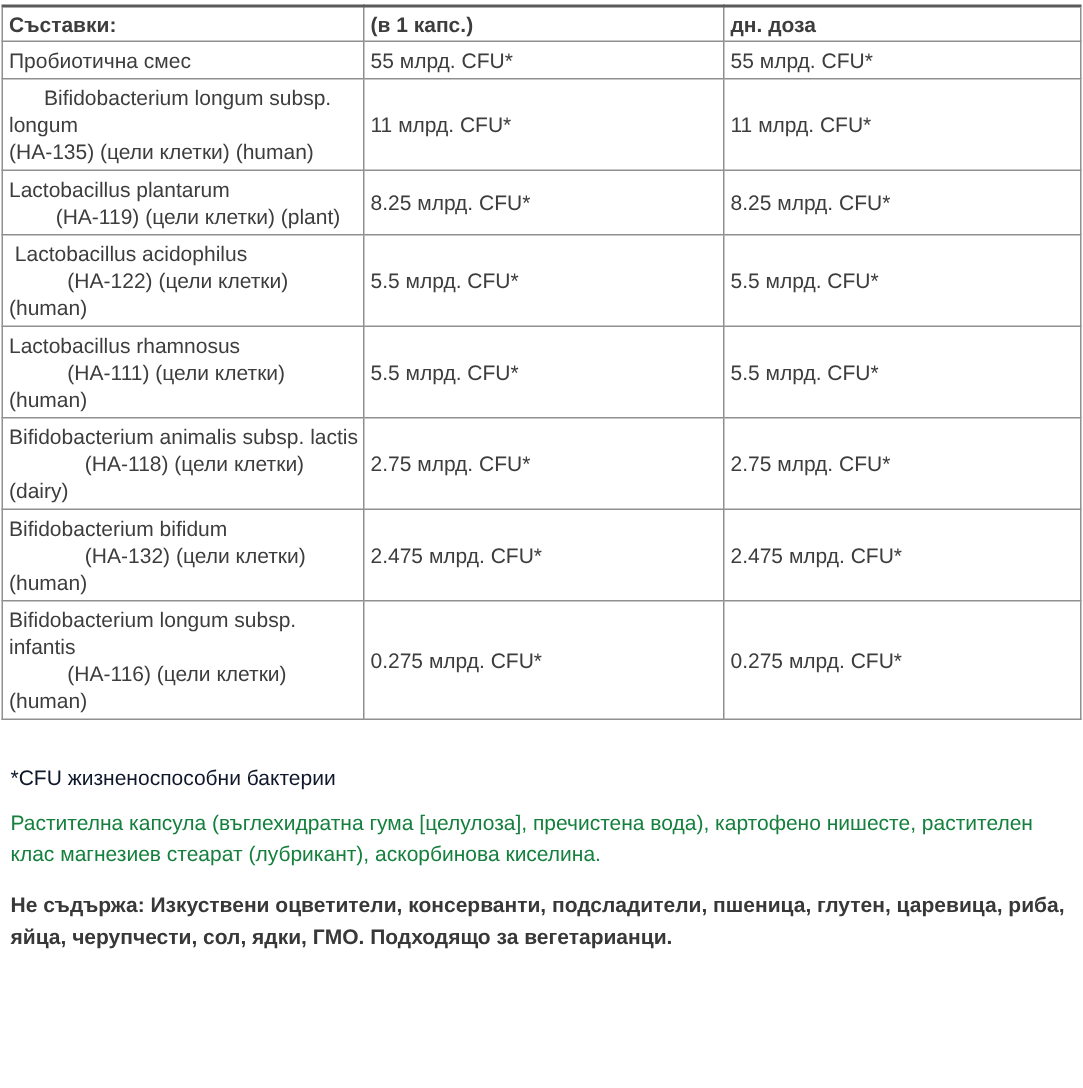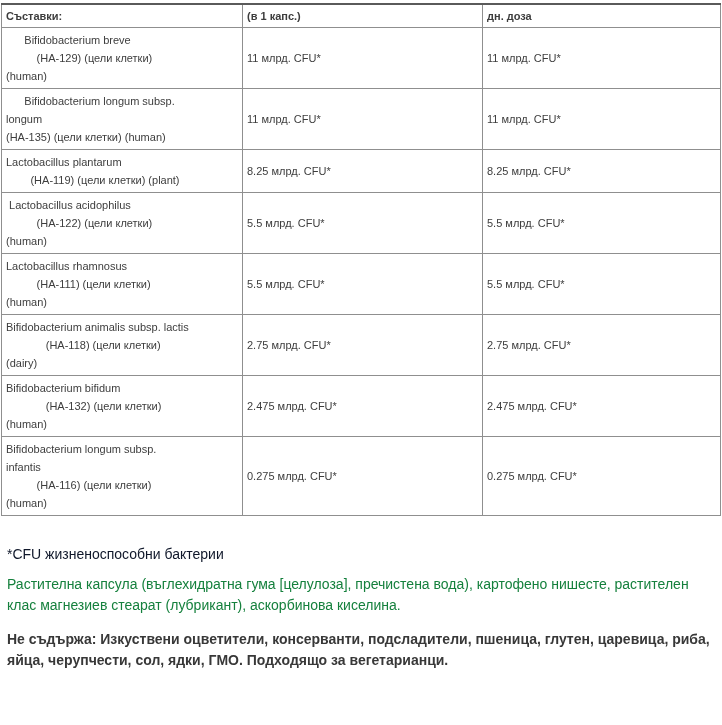--- a/index.html
+++ b/index.html
@@ -24,21 +24,21 @@
     border: 1px solid #8f8f8f;
     border-top: 2px solid #5a5a5a;
   }
   table.ingredients th,
   table.ingredients td {
     border: 1px solid #8f8f8f;
     padding: 3px 2px 3px 4px;
     line-height: 18px;
     text-align: left;
     vertical-align: middle;
-    font-size: 11px;
+    font-size: 14px;
     color: #3d3d3d;
   }
   table.ingredients th {
     font-weight: bold;
     padding-top: 2px;
     padding-bottom: 2px;
   }
   td.name-cell {
     white-space: pre-wrap;
     vertical-align: middle;
@@ -79,25 +79,23 @@
     </colgroup>
     <thead>
       <tr>
         <th>Съставки:</th>
         <th>(в 1 капс.)</th>
         <th>дн. доза</th>
       </tr>
     </thead>
     <tbody>
       <tr>
-        <td class="name-cell">      Bifidobacterium breve
-          (HA-129) (цели клетки)
-(human)</td>
-        <td>11 млрд. CFU*</td>
-        <td>11 млрд. CFU*</td>
+        <td class="name-cell">Пробиотична смес</td>
+        <td>55 млрд. CFU*</td>
+        <td>55 млрд. CFU*</td>
       </tr>
       <tr>
         <td class="name-cell">      Bifidobacterium longum subsp.
 longum
 (HA-135) (цели клетки) (human)</td>
         <td>11 млрд. CFU*</td>
         <td>11 млрд. CFU*</td>
       </tr>
       <tr>
         <td class="name-cell">Lactobacillus plantarum

